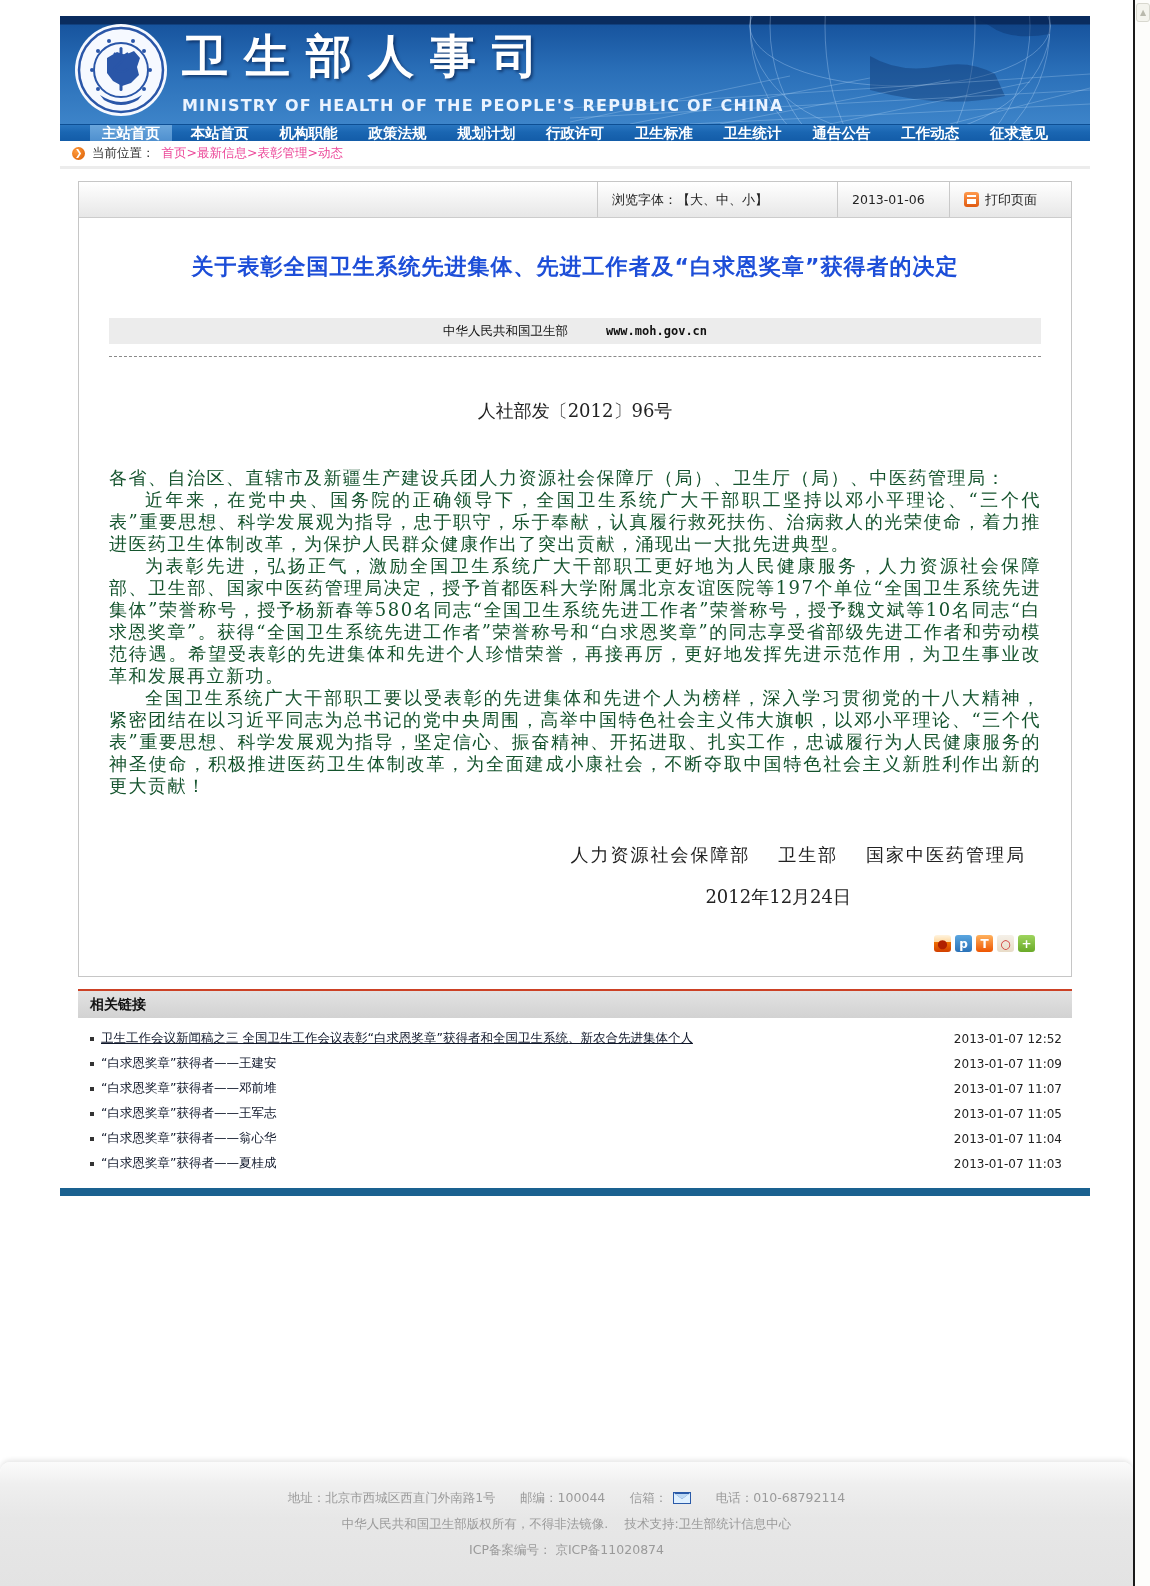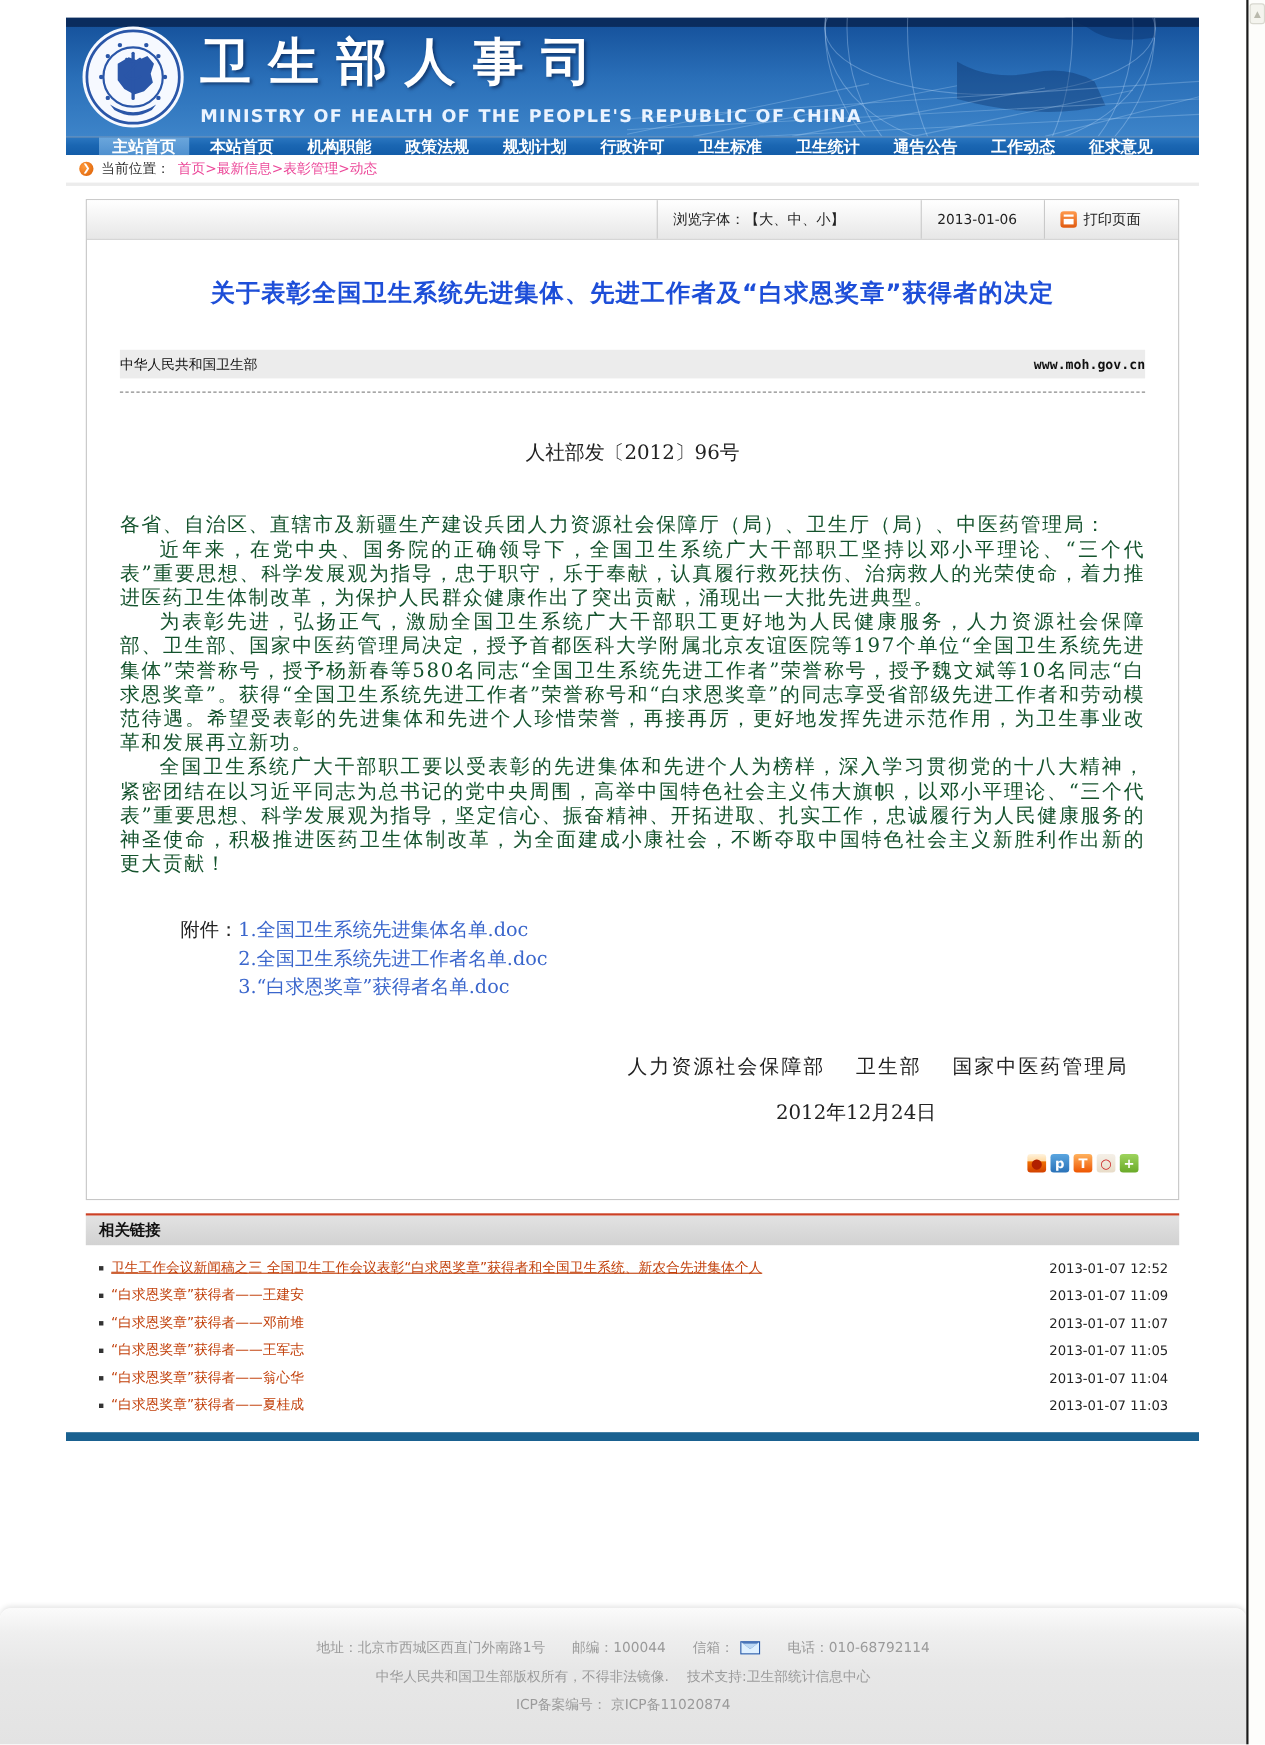--- a/index.html
+++ b/index.html
@@ -45,21 +45,21 @@
   .font-opts { cursor:pointer; }
   .printer-ic { width:15px; height:15px; border-radius:3px; background:linear-gradient(180deg,#ff9a4d,#e05a10);
     position:relative; display:inline-block; }
   .printer-ic:before { content:""; position:absolute; left:3px; top:3px; width:9px; height:2px; background:#fff; }
   .printer-ic:after { content:""; position:absolute; left:3px; top:7px; width:9px; height:5px; background:#fff; }
 
   .article { padding:34px 30px 24px; color:#333; }
   .article h1 { text-align:center; color:#1d4ed8; font-size:22px; font-weight:bold;
     letter-spacing:1px; font-family:"DejaVu Sans", sans-serif; }
   .source-bar { margin-top:36px; background:#ececec; height:26px; display:flex;
-    align-items:center; justify-content:space-between; gap:38px; }
+    align-items:center; justify-content:center; gap:38px; }
   .source-org { font-size:12.5px; color:#111; }
   .source-site { font-size:12px; font-weight:bold; color:#111; font-family:"DejaVu Sans Mono", monospace; }
   .dashed { border-top:1px dashed #8a8a8a; margin-top:12px; }
 
   .doc-no { text-align:center; font-size:18px; margin-top:42px; color:#222;
     font-family:"DejaVu Serif", serif; }
   .body-text { margin-top:44px; font-family:"DejaVu Serif", serif; font-size:18px;
     line-height:22px; letter-spacing:1.5px; text-align:justify; color:#14532d; }
   .body-text p.ind { text-indent:2em; }
 
@@ -84,21 +84,21 @@
   .ic-qzone { background:linear-gradient(180deg,#f5f0e8,#e8dcc8); color:#cc2222; }
   .ic-more { background:linear-gradient(180deg,#9ed45e,#6aaa28); }
 
   
   .related { margin:12px 18px 0; }
   .related-header { border-top:2px solid #cc4125; background:linear-gradient(180deg,#e2e2e2,#d2d2d2);
     padding:5px 12px 4px; font-size:14px; font-weight:bold; color:#111; }
   .related-list { padding:8px 10px 6px; }
   .rel-row { display:flex; align-items:center; height:25px; font-size:12.5px; }
   .rel-bullet { width:4px; height:4px; background:#333; margin:0 7px 0 2px; flex:none; }
-  .rel-row a { color:#c2410c; text-decoration:none; flex:1 1 auto; overflow:hidden;
+  .rel-row a { color:#0f172a; text-decoration:none; flex:1 1 auto; overflow:hidden;
     white-space:nowrap; text-overflow:ellipsis; cursor:pointer; }
   .rel-row a.hovered { text-decoration:underline; }
   .rel-time { width:128px; text-align:right; color:#222; font-size:12px; flex:none;
     font-family:"DejaVu Sans", sans-serif; }
 
   .blue-divider { margin-top:6px; height:8px; background:#1a6190; }
 
   
   .footer { position:absolute; left:0; bottom:0; width:1133px; height:124px;
     background:linear-gradient(180deg,#fbfbfb 0%,#efefef 18%,#e7e7e7 45%,#e3e3e3 100%);
@@ -219,28 +219,20 @@
 
       <div class="doc-no">人社部发〔2012〕96号</div>
 
       <div class="body-text">
         <p>各省、自治区、直辖市及新疆生产建设兵团人力资源社会保障厅（局）、卫生厅（局）、中医药管理局：</p>
         <p class="ind">近年来，在党中央、国务院的正确领导下，全国卫生系统广大干部职工坚持以邓小平理论、“三个代表”重要思想、科学发展观为指导，忠于职守，乐于奉献，认真履行救死扶伤、治病救人的光荣使命，着力推进医药卫生体制改革，为保护人民群众健康作出了突出贡献，涌现出一大批先进典型。</p>
         <p class="ind">为表彰先进，弘扬正气，激励全国卫生系统广大干部职工更好地为人民健康服务，人力资源社会保障部、卫生部、国家中医药管理局决定，授予首都医科大学附属北京友谊医院等197个单位“全国卫生系统先进集体”荣誉称号，授予杨新春等580名同志“全国卫生系统先进工作者”荣誉称号，授予魏文斌等10名同志“白求恩奖章”。获得“全国卫生系统先进工作者”荣誉称号和“白求恩奖章”的同志享受省部级先进工作者和劳动模范待遇。希望受表彰的先进集体和先进个人珍惜荣誉，再接再厉，更好地发挥先进示范作用，为卫生事业改革和发展再立新功。</p>
         <p class="ind">全国卫生系统广大干部职工要以受表彰的先进集体和先进个人为榜样，深入学习贯彻党的十八大精神，紧密团结在以习近平同志为总书记的党中央周围，高举中国特色社会主义伟大旗帜，以邓小平理论、“三个代表”重要思想、科学发展观为指导，坚定信心、振奋精神、开拓进取、扎实工作，忠诚履行为人民健康服务的神圣使命，积极推进医药卫生体制改革，为全面建成小康社会，不断夺取中国特色社会主义新胜利作出新的更大贡献！</p>
       </div>
 
-      <div class="attachments">
-        <span class="att-label">附件：</span>
-        <div class="att-links">
-          <a>1.全国卫生系统先进集体名单.doc</a>
-          <a>2.全国卫生系统先进工作者名单.doc</a>
-          <a>3.“白求恩奖章”获得者名单.doc</a>
-        </div>
-      </div>
 
       <div class="signature">人力资源社会保障部　 卫生部　 国家中医药管理局</div>
       <div class="sig-date">2012年12月24日</div>
 
       <div class="share-row">
         <span class="share-ic ic-weibo">●</span>
         <span class="share-ic ic-pengyou">p</span>
         <span class="share-ic ic-tweibo">T</span>
         <span class="share-ic ic-qzone">○</span>
         <span class="share-ic ic-more">+</span>

